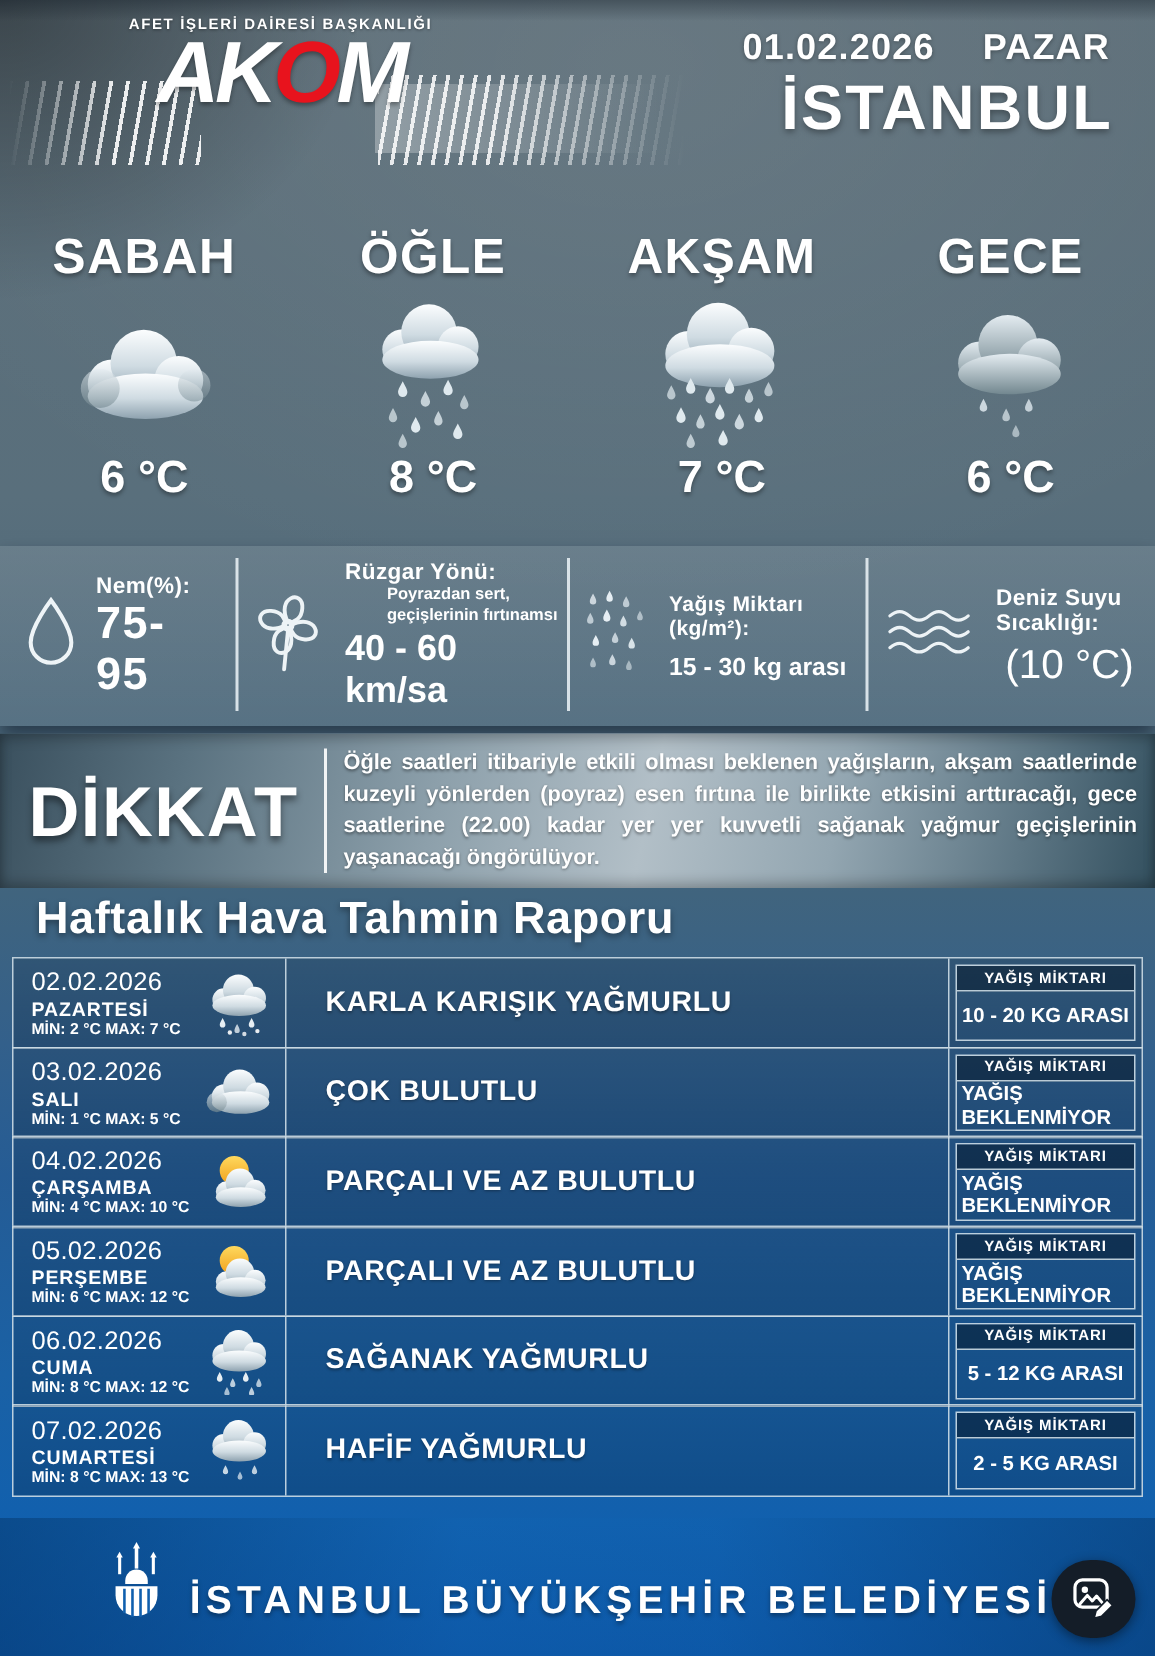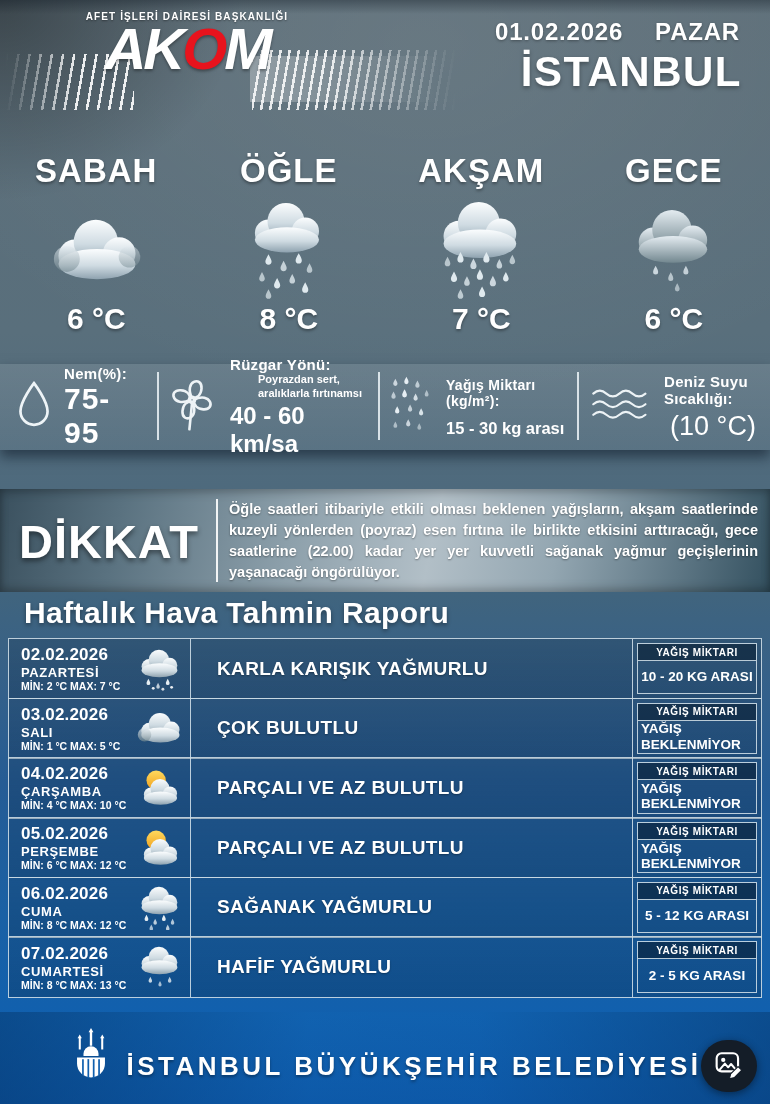--- a/index.html
+++ b/index.html
@@ -33,21 +33,21 @@
   .hdr-date .gap{display:inline-block;width:32px;}
   .hdr-city{position:absolute;right:28px;top:48px;font-size:42px;font-weight:700;letter-spacing:1.5px;text-shadow:0 2px 4px rgba(0,0,0,.35);}
   
   .dayparts{position:absolute;top:152px;left:0;right:0;height:200px;display:grid;grid-template-columns:repeat(4,1fr);}
   .part{display:flex;flex-direction:column;align-items:center;}
   .part-label{font-size:33px;font-weight:800;letter-spacing:1px;text-shadow:0 2px 3px rgba(0,0,0,.35);}
   .part-icon{height:112px;display:flex;align-items:center;justify-content:center;}
   .part-icon svg{width:148px;height:108px;}
   .part-temp{font-size:30px;font-weight:700;text-shadow:0 2px 3px rgba(0,0,0,.35);}
   
-  .metrics{position:absolute;top:364px;left:0;right:0;height:86px;
+  .metrics{position:absolute;top:364px;left:0;right:0;height:120px;
     background:linear-gradient(180deg,rgba(255,255,255,.11),rgba(255,255,255,.05));
     box-shadow:0 7px 12px rgba(4,14,28,.5);}
   .m-div{position:absolute;top:8px;bottom:10px;width:2px;background:rgba(237,244,248,.85);}
   .metric{position:absolute;top:0;height:100%;display:flex;align-items:center;gap:12px;}
   .m-col{display:flex;flex-direction:column;}
   .m-label{font-size:15px;font-weight:600;letter-spacing:.3px;}
   .m-desc{font-size:11px;font-weight:800;line-height:1.25;padding-left:28px;}
   .m-big{font-size:30px;font-weight:700;letter-spacing:1px;}
   .m-mid{font-size:24px;font-weight:600;margin-top:2px;}
   .m-val{font-size:16.5px;font-weight:600;margin-top:10px;}
@@ -63,21 +63,21 @@
     font-size:14.5px;font-weight:700;line-height:1.45;text-align:justify;text-shadow:0 1px 2px rgba(0,0,0,.4);}
   
   .weekly-title{position:absolute;top:596px;left:24px;font-size:30px;font-weight:800;letter-spacing:.4px;text-shadow:0 2px 4px rgba(0,0,0,.4);}
   .wtable{position:absolute;top:638px;left:8px;right:8px;}
   .wrow{position:relative;display:grid;grid-template-columns:182px 1fr 128px;height:61.2px;box-sizing:border-box;
     border:1.5px solid rgba(210,224,233,.88);margin-top:-1.5px;
     background:linear-gradient(180deg,rgba(9,33,58,.20),rgba(9,33,58,.30));}
   .wrow:first-child{margin-top:0;}
   .cell-date{border-right:1.5px solid rgba(210,224,233,.88);display:flex;align-items:center;padding-left:12px;box-sizing:border-box;}
   .date-texts{flex:1;min-width:0;}
-  .d-date{font-size:17px;font-weight:700;letter-spacing:.2px;}
+  .d-date{font-size:17px;font-weight:400;letter-spacing:.2px;}
   .d-day{font-size:13px;font-weight:800;letter-spacing:.6px;}
   .d-minmax{font-size:10.5px;font-weight:700;white-space:nowrap;}
   .d-icon{flex:0 0 60px;display:flex;justify-content:center;}
   .d-icon svg{width:58px;height:46px;}
   .cell-cond{display:flex;align-items:center;padding-left:26px;font-size:19px;font-weight:800;letter-spacing:.4px;
     border-right:1.5px solid rgba(210,224,233,.88);text-shadow:0 1px 2px rgba(0,0,0,.35);}
   .cell-amt{padding:4px;display:flex;}
   .amt-box{flex:1;border:1.5px solid rgba(210,224,233,.88);display:flex;flex-direction:column;}
   .amt-head{background:rgba(5,23,42,.55);border-bottom:1.5px solid rgba(210,224,233,.88);
     font-size:10px;font-weight:800;letter-spacing:.6px;text-align:center;padding:2.5px 0;}
@@ -244,21 +244,21 @@
           <path d="M30,32 C40,52 18,58 19,43 C19.5,35 25,32 30,32 Z"></path>
           <path d="M28,30 C8,40 2,18 17,19 C25,19.5 28,25 28,30 Z"></path>
           <circle cx="30" cy="30" r="3.5"></circle>
               <path d="M30,34 L27,64"></path>
             </g>
           </svg>
       </span>
       <div class="m-col">
         <span class="m-label">Rüzgar Yönü:</span>
         <span class="m-desc">Poyrazdan sert,</span>
-        <span class="m-desc">aralıklarla fırtınamsı</span>
+        <span class="m-desc">geçişlerinin fırtınamsı</span>
         <span class="m-mid">40 - 60 km/sa</span>
       </div>
     </div>
 
     <div class="metric" style="left:388px;width:184px">
       <span>
         <svg width="46" height="62" viewBox="0 0 50 66">
             <g fill="#e6eef3">
           <use href="#dropS" transform="translate(8,8) scale(.9)" opacity=".8"></use>
               <use href="#dropS" transform="translate(20,6) scale(.9)"></use>

